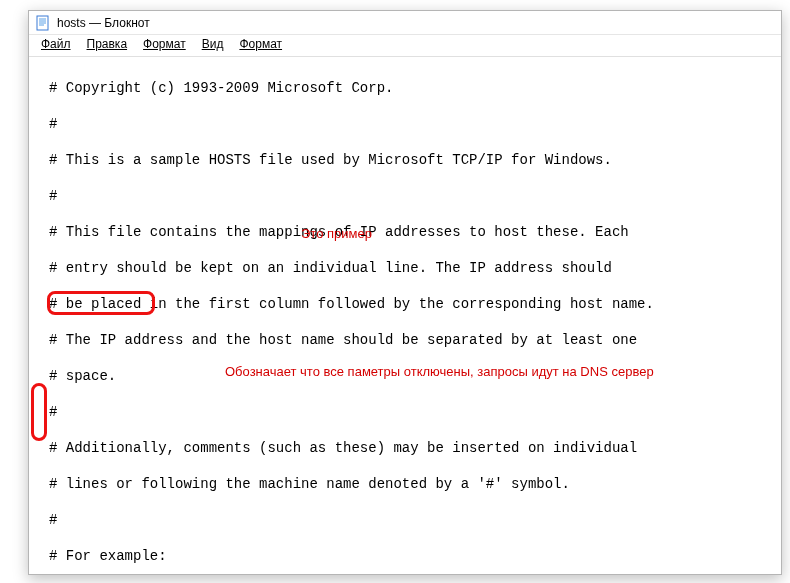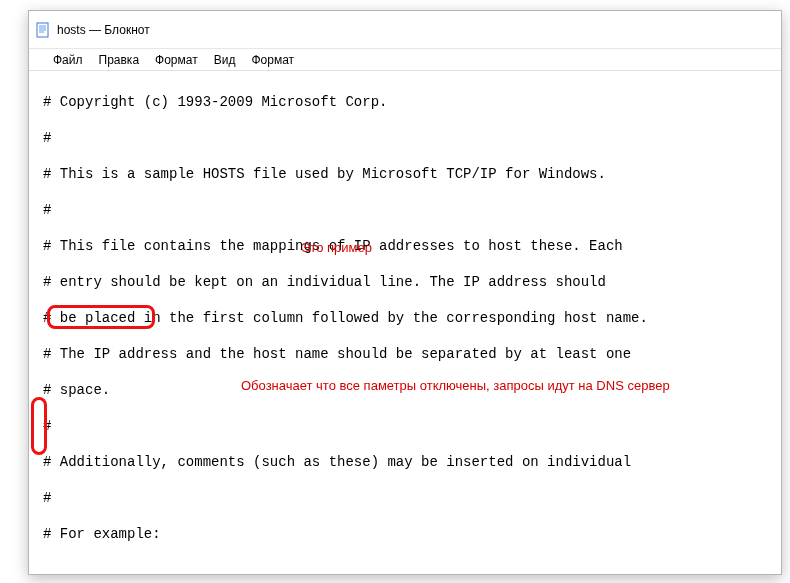--- a/index.html
+++ b/index.html
@@ -17,21 +17,21 @@
     left: 28px;
     right: 8px;
     bottom: 8px;
     background: #fff;
     border: 1px solid #b5b5b5;
     box-shadow: 0 4px 14px rgba(0,0,0,0.25);
     display: flex;
     flex-direction: column;
   }
   .titlebar {
-    height: 38px;
+    height: 24px;
     display: flex;
     align-items: center;
     padding: 0 6px;
     background: #fff;
     border-bottom: 1px solid #e6e6e6;
   }
   .titlebar .icon {
     width: 16px;
     height: 16px;
     margin-right: 6px;
@@ -39,34 +39,34 @@
     align-items: center;
     justify-content: center;
   }
   .titlebar .title {
     font-size: 12px;
     color: #000;
   }
   .menubar {
     height: 22px;
     display: flex;
-    align-items: center;
-    padding: 0 16px;
+    padding: 0 4px;
     gap: 0;
     border-bottom: 1px solid #e0e0e0;
+    text-decoration: underline;
   }
   .menubar .menu-item {
     font-size: 12px;
     color: #000;
     padding: 2px 8px;
     cursor: default;
   }
   .content {
     flex: 1;
-    padding: 4px 14px;
+    padding: 4px 20px;
     font-family: Consolas, "Courier New", monospace;
     font-size: 14px;
     line-height: 18px;
     color: #000;
     white-space: pre;
     overflow: hidden;
     position: relative;
   }
   .line { white-space: pre; height: 18px; }
   
@@ -122,40 +122,41 @@
 <div class="line">#</div>
 <div class="line"># This is a sample HOSTS file used by Microsoft TCP/IP for Windows.</div>
 <div class="line">#</div>
 <div class="line"># This file contains the mappings of IP addresses to host these. Each</div>
 <div class="line"># entry should be kept on an individual line. The IP address should</div>
 <div class="line"># be placed in the first column followed by the corresponding host name.</div>
 <div class="line"># The IP address and the host name should be separated by at least one</div>
 <div class="line"># space.</div>
 <div class="line">#</div>
 <div class="line"># Additionally, comments (such as these) may be inserted on individual</div>
+<div class="line"># lines or following the machine name denoted by a '#' symbol.</div>
 <div class="line">#</div>
 <div class="line"># For example:</div>
 
 
 
 
 
 
 
 
 
     
     <div class="hl" style="top:234px; left:18px; width:108px; height:24px;"></div>
 
     
     <div class="hl" style="top:326px; left:2px; width:16px; height:58px;"></div>
 
     
     <div class="anno" style="top:168px; left:272px;">Это пример</div>
-    <div class="anno" style="top:306px; left:212px;">Обозначает что все паметры отключены, запросы идут на DNS сервер</div>
+    <div class="anno" style="top:306px; left:196px;">Обозначает что все паметры отключены, запросы идут на DNS сервер</div>
 
     
     <svg class="arrow-layer">
       <defs>
         <marker id="ah" markerWidth="14" markerHeight="14" refX="3" refY="6" orient="auto">
           <path d="M0,0 L0,12 L14,6 z" fill="#e11"></path>
         </marker>
       </defs>
 
       <path d="M270,178 Q200,195 140,240" fill="none" stroke="#e11" stroke-width="6" marker-end="url(#ah)"></path>

